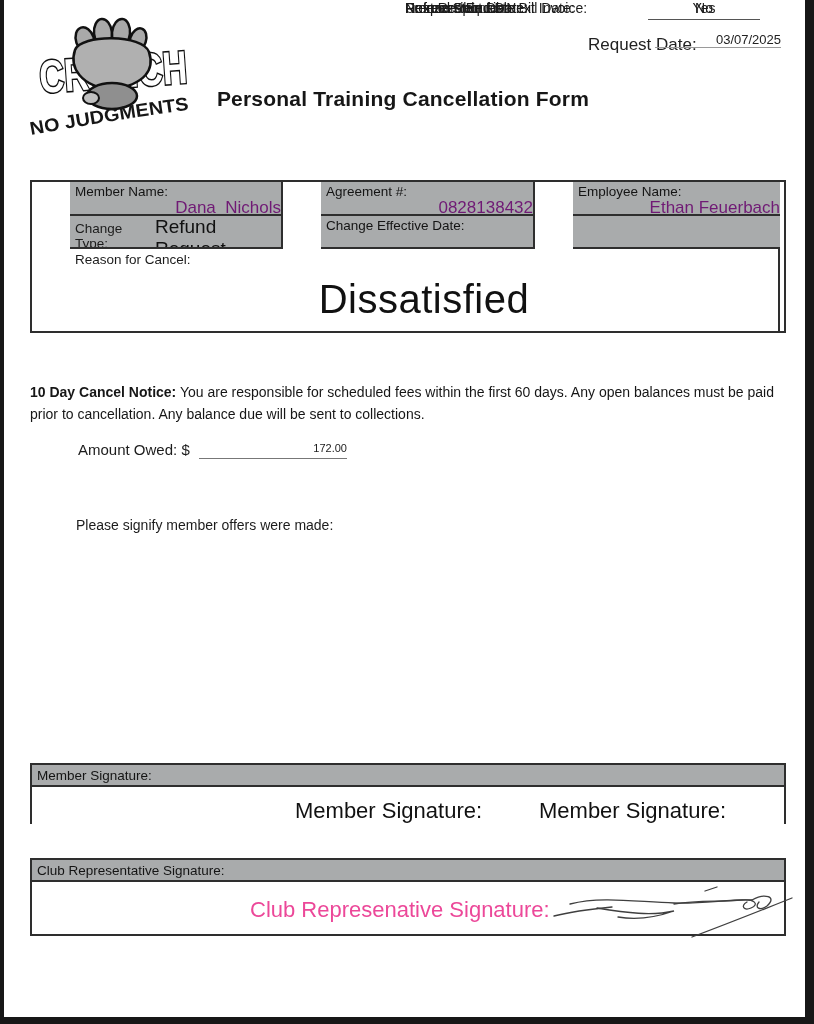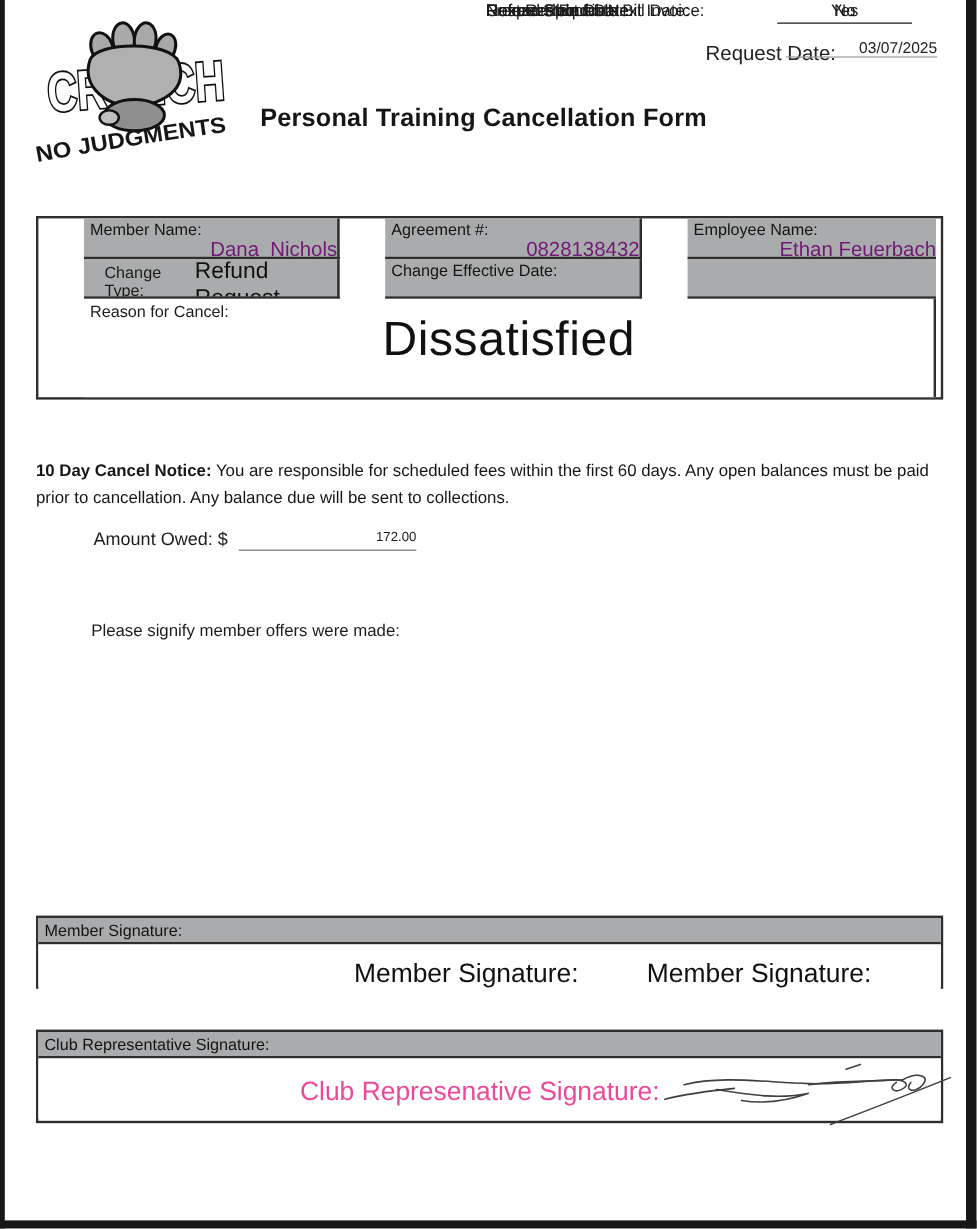--- a/index.html
+++ b/index.html
@@ -25,25 +25,25 @@
   .info-table{position:absolute;left:30px;top:180px;width:756px;
               border:2px solid #2e2e2e;box-sizing:border-box;
               display:grid;grid-template-columns:251px 252px 245px;grid-template-rows:34px 33px 82px;}
   .cell{background:#a9abac;border-right:2px solid #2e2e2e;border-bottom:2px solid #2e2e2e;
         box-sizing:border-box;overflow:hidden;margin-left:38px;}
   .cell.last{border-right:none;}
   .cell.white{background:#ffffff;border-bottom:none;}
   .cell-label{font-size:13.5px;padding:2px 0 0 5px;color:#141414;}
   .cell-value{text-align:right;font-size:17px;margin-top:-1px;white-space:pre;color:#701a75;}
   .ct-row{display:flex;align-items:baseline;}
-  .ct-label{font-size:13.5px;padding:4px 0 0 17px;}
+  .ct-label{font-size:13.5px;padding:4px 0 0 5px;}
   .ct-value{font-size:19px;margin-left:3px;color:#111;}
   .reason{position:relative;grid-column:1 / span 3;}
   .reason-label{position:absolute;left:5px;top:3px;font-size:13.5px;}
-  .reason-value{position:absolute;left:0;right:0;top:12px;text-align:center;
+  .reason-value{position:absolute;left:0;right:0;top:28px;text-align:center;
                 font-size:40px;color:#111;letter-spacing:0.5px;}
 
   
   .notice{position:absolute;left:30px;top:381px;width:754px;font-size:14px;line-height:22px;color:#161616;}
   .notice .b{font-weight:bold;}
 
   
   .amount-label{position:absolute;left:78px;top:441px;font-size:15px;}
   .amount-line{position:absolute;left:199px;top:441px;width:148px;height:17px;
                border-bottom:1.5px solid #777;text-align:right;font-size:11px;line-height:15px;}

